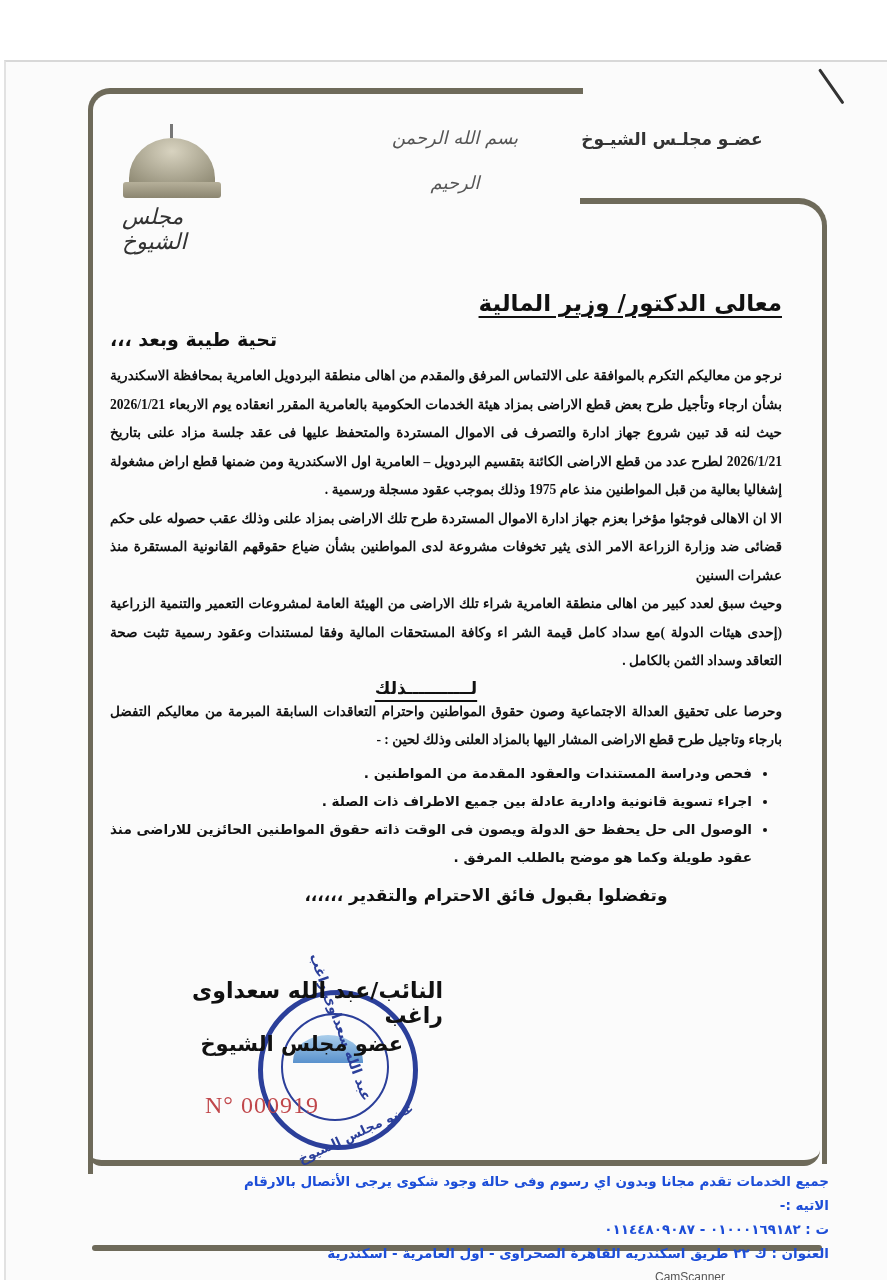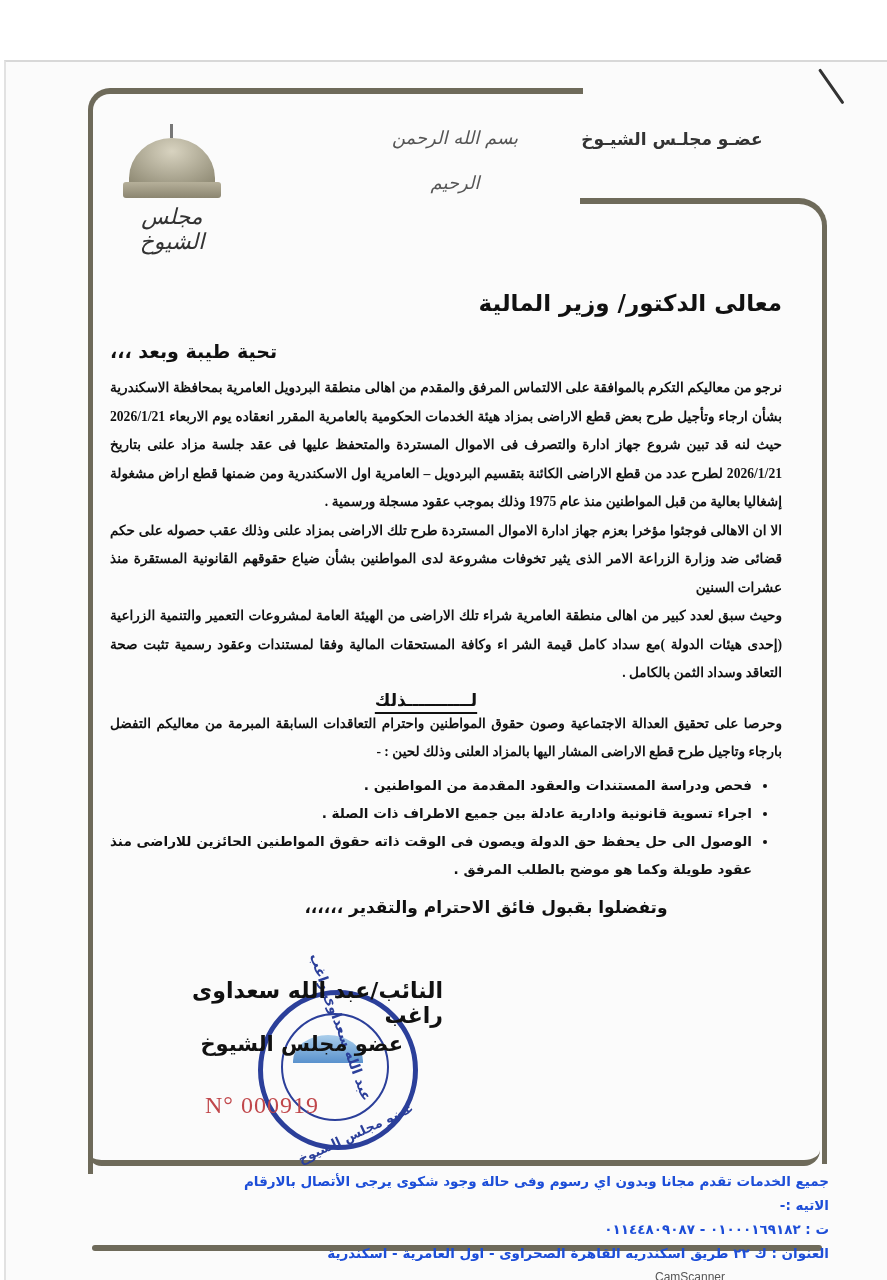--- a/index.html
+++ b/index.html
@@ -43,21 +43,21 @@
     .header-name .name { font-size: 24px; font-weight: bold; color: #222; }
     .header-name .title { font-size: 17px; font-weight: bold; color: #333; margin-top: 7px; }
     .basmala {
       position: absolute; left: 385px; top: 115px; width: 140px; height: 45px;
       direction: rtl; font-family: "DejaVu Serif", serif; font-size: 18px;
       color: #555; text-align: center; font-style: italic; line-height: 45px;
       letter-spacing: -1px;
     }
     .logo {
       position: absolute; left: 122px; top: 130px; width: 100px; height: 120px;
-      text-align: center;
+      text-align: left;
     }
     .dome {
       width: 86px; height: 44px; margin: 8px auto 0; background: radial-gradient(ellipse at 50% 30%, #d8d3c0, #8f8a74);
       border-top-left-radius: 43px 40px; border-top-right-radius: 43px 40px; position: relative;
     }
     .dome::before {
       content: ""; position: absolute; left: 41px; top: -14px; width: 3px; height: 14px; background: #777;
     }
     .dome-base {
       width: 98px; height: 16px; margin: 0 auto; background: linear-gradient(#b6b09a, #8b8570);
@@ -65,22 +65,22 @@
     }
     .logo-text {
       direction: rtl; font-family: "DejaVu Serif", serif; font-size: 22px; color: #333;
       font-style: italic; margin-top: 6px;
     }
     .letter {
       position: absolute; left: 110px; top: 290px; width: 672px; direction: rtl; text-align: justify;
       font-weight: bold;
     }
     .addressee {
-      font-size: 23px; text-underline-offset: 5px; text-decoration-thickness: 2px;
-      text-align: right; margin-bottom: 24px;
+      font-size: 23px; text-decoration: underline; text-underline-offset: 5px; text-decoration-thickness: 2px;
+      text-align: right; margin-bottom: 12px;
     }
     .greeting {
       font-size: 19px; text-align: left; padding-right: 60px; margin-bottom: 12px;
     }
     .para {
       font-size: 13.6px; line-height: 28.5px; margin: 0; font-family: Liberation Serif, serif;
     }
     .heading-therefore {
       text-align: center; font-size: 17px; text-decoration: underline; text-underline-offset: 6px;
       text-decoration-thickness: 2px; margin: 2px 0 0 0; letter-spacing: 1px; padding-right: 40px;

